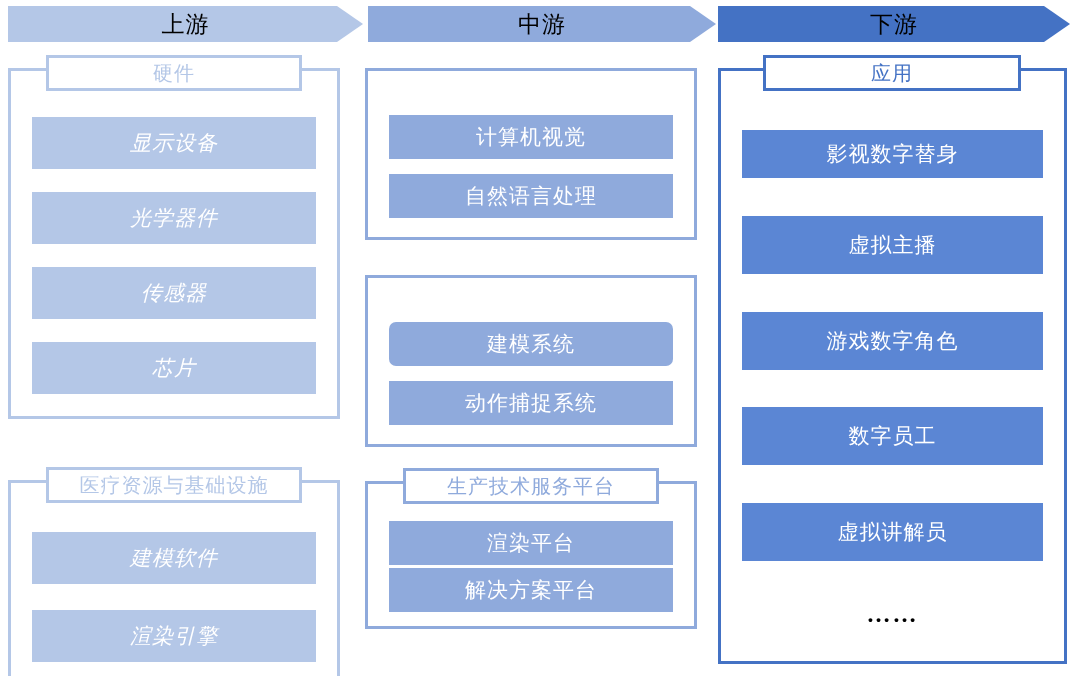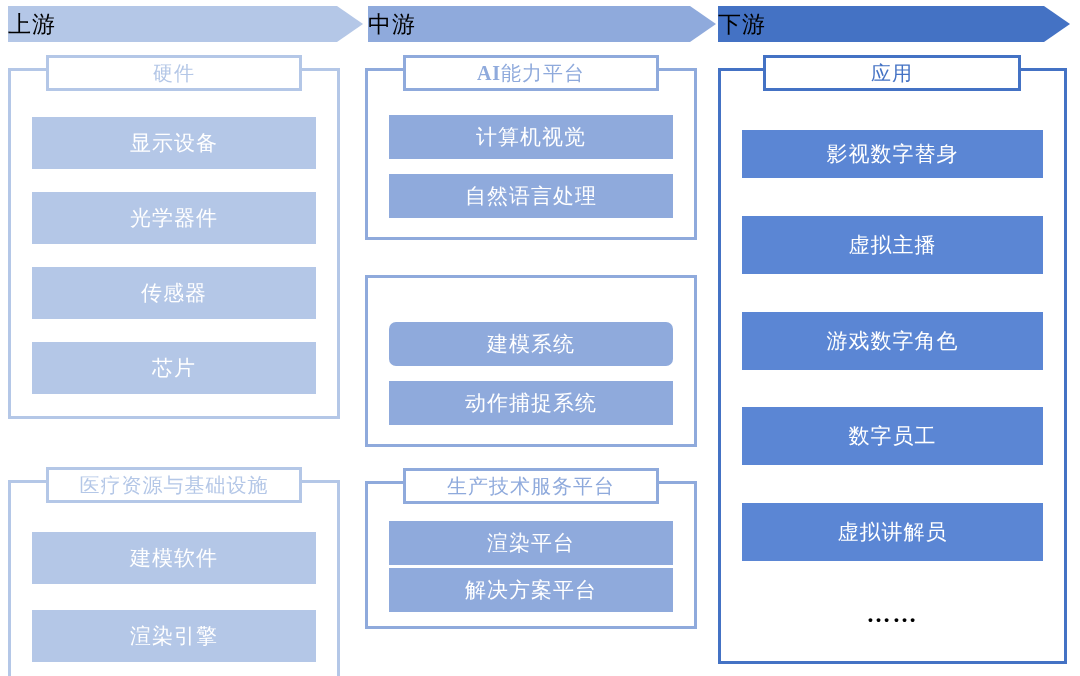--- a/index.html
+++ b/index.html
@@ -20,21 +20,21 @@
     position: absolute;
     left: 0; top: 0;
     width: 1080px; height: 50px;
   }
   .banner {
     position: absolute;
     top: 6px;
     height: 36px;
     display: flex;
     align-items: center;
-    justify-content: flex-start;
+    justify-content: center;
     color: #000000;
     font-size: 23px;
     letter-spacing: 1px;
     filter: drop-shadow(2px 3px 0px rgba(160,160,160,0.55));
   }
   .banner span { position: relative; z-index: 2; }
   .banner-up   { left: 8px;   width: 355px; background: #b4c7e7;
                  clip-path: polygon(0 0, calc(100% - 26px) 0, 100% 50%, calc(100% - 26px) 100%, 0 100%); }
   .banner-mid  { left: 368px; width: 348px; background: #8faadc;
                  clip-path: polygon(0 0, calc(100% - 26px) 0, 100% 50%, calc(100% - 26px) 100%, 0 100%); }
@@ -86,21 +86,21 @@
     justify-content: center;
     color: #ffffff;
     font-size: 21px;
     letter-spacing: 1px;
   }
 
   
   .tone-up  .group-frame,
   .tone-up  .group-label { border-color: #b4c7e7; }
   .tone-up  .group-label { color: #b4c7e7; }
-  .tone-up  .item        { background: #b4c7e7; }
+  .tone-up  .item        { background: #b4c7e7; font-style: italic; }
   
   .tone-mid .group-frame,
   .tone-mid .group-label { border-color: #8faadc; }
   .tone-mid .group-label { color: #8faadc; }
   .tone-mid .item        { background: #8faadc; }
   
   .tone-down .group-frame,
   .tone-down .group-label { border-color: #4472c4; }
   .tone-down .group-label { color: #4472c4; }
   .tone-down .item        { background: #5b86d4; }
@@ -144,24 +144,20 @@
   <div class="group-frame" style="top:13px;"></div>
   <div class="group-label" style="left:38px; width:256px;">医疗资源与基础设施</div>
   <div class="group-body" style="top:52px; bottom:16px; padding:0 24px;">
     <div class="item" style="width:100%; height:52px;">建模软件</div>
     <div class="item" style="width:100%; height:52px;">渲染引擎</div>
   </div>
 </div>
 
 <div class="group tone-mid" style="left:365px; top:55px; width:332px; height:185px;">
   <div class="group-frame" style="top:13px;"></div>
-  <div class="group-label" style="left:38px; width:256px;">
-    <span class="bold-lead">AI</span>
-      <span>能力平台</span>
-  </div>
   <div class="group-body" style="top:52px; bottom:14px; padding:0 24px;">
     <div class="item" style="width:100%; height:44px;">计算机视觉</div>
     <div class="item" style="width:100%; height:44px;">自然语言处理</div>
   </div>
 </div>
 
 <div class="group tone-mid" style="left:365px; top:262px; width:332px; height:185px;">
   <div class="group-frame" style="top:13px;"></div>
   <div class="group-body" style="top:52px; bottom:14px; padding:0 24px;">
     <div class="item" style="width:100%; height:44px;border-radius:7px;">建模系统</div>

